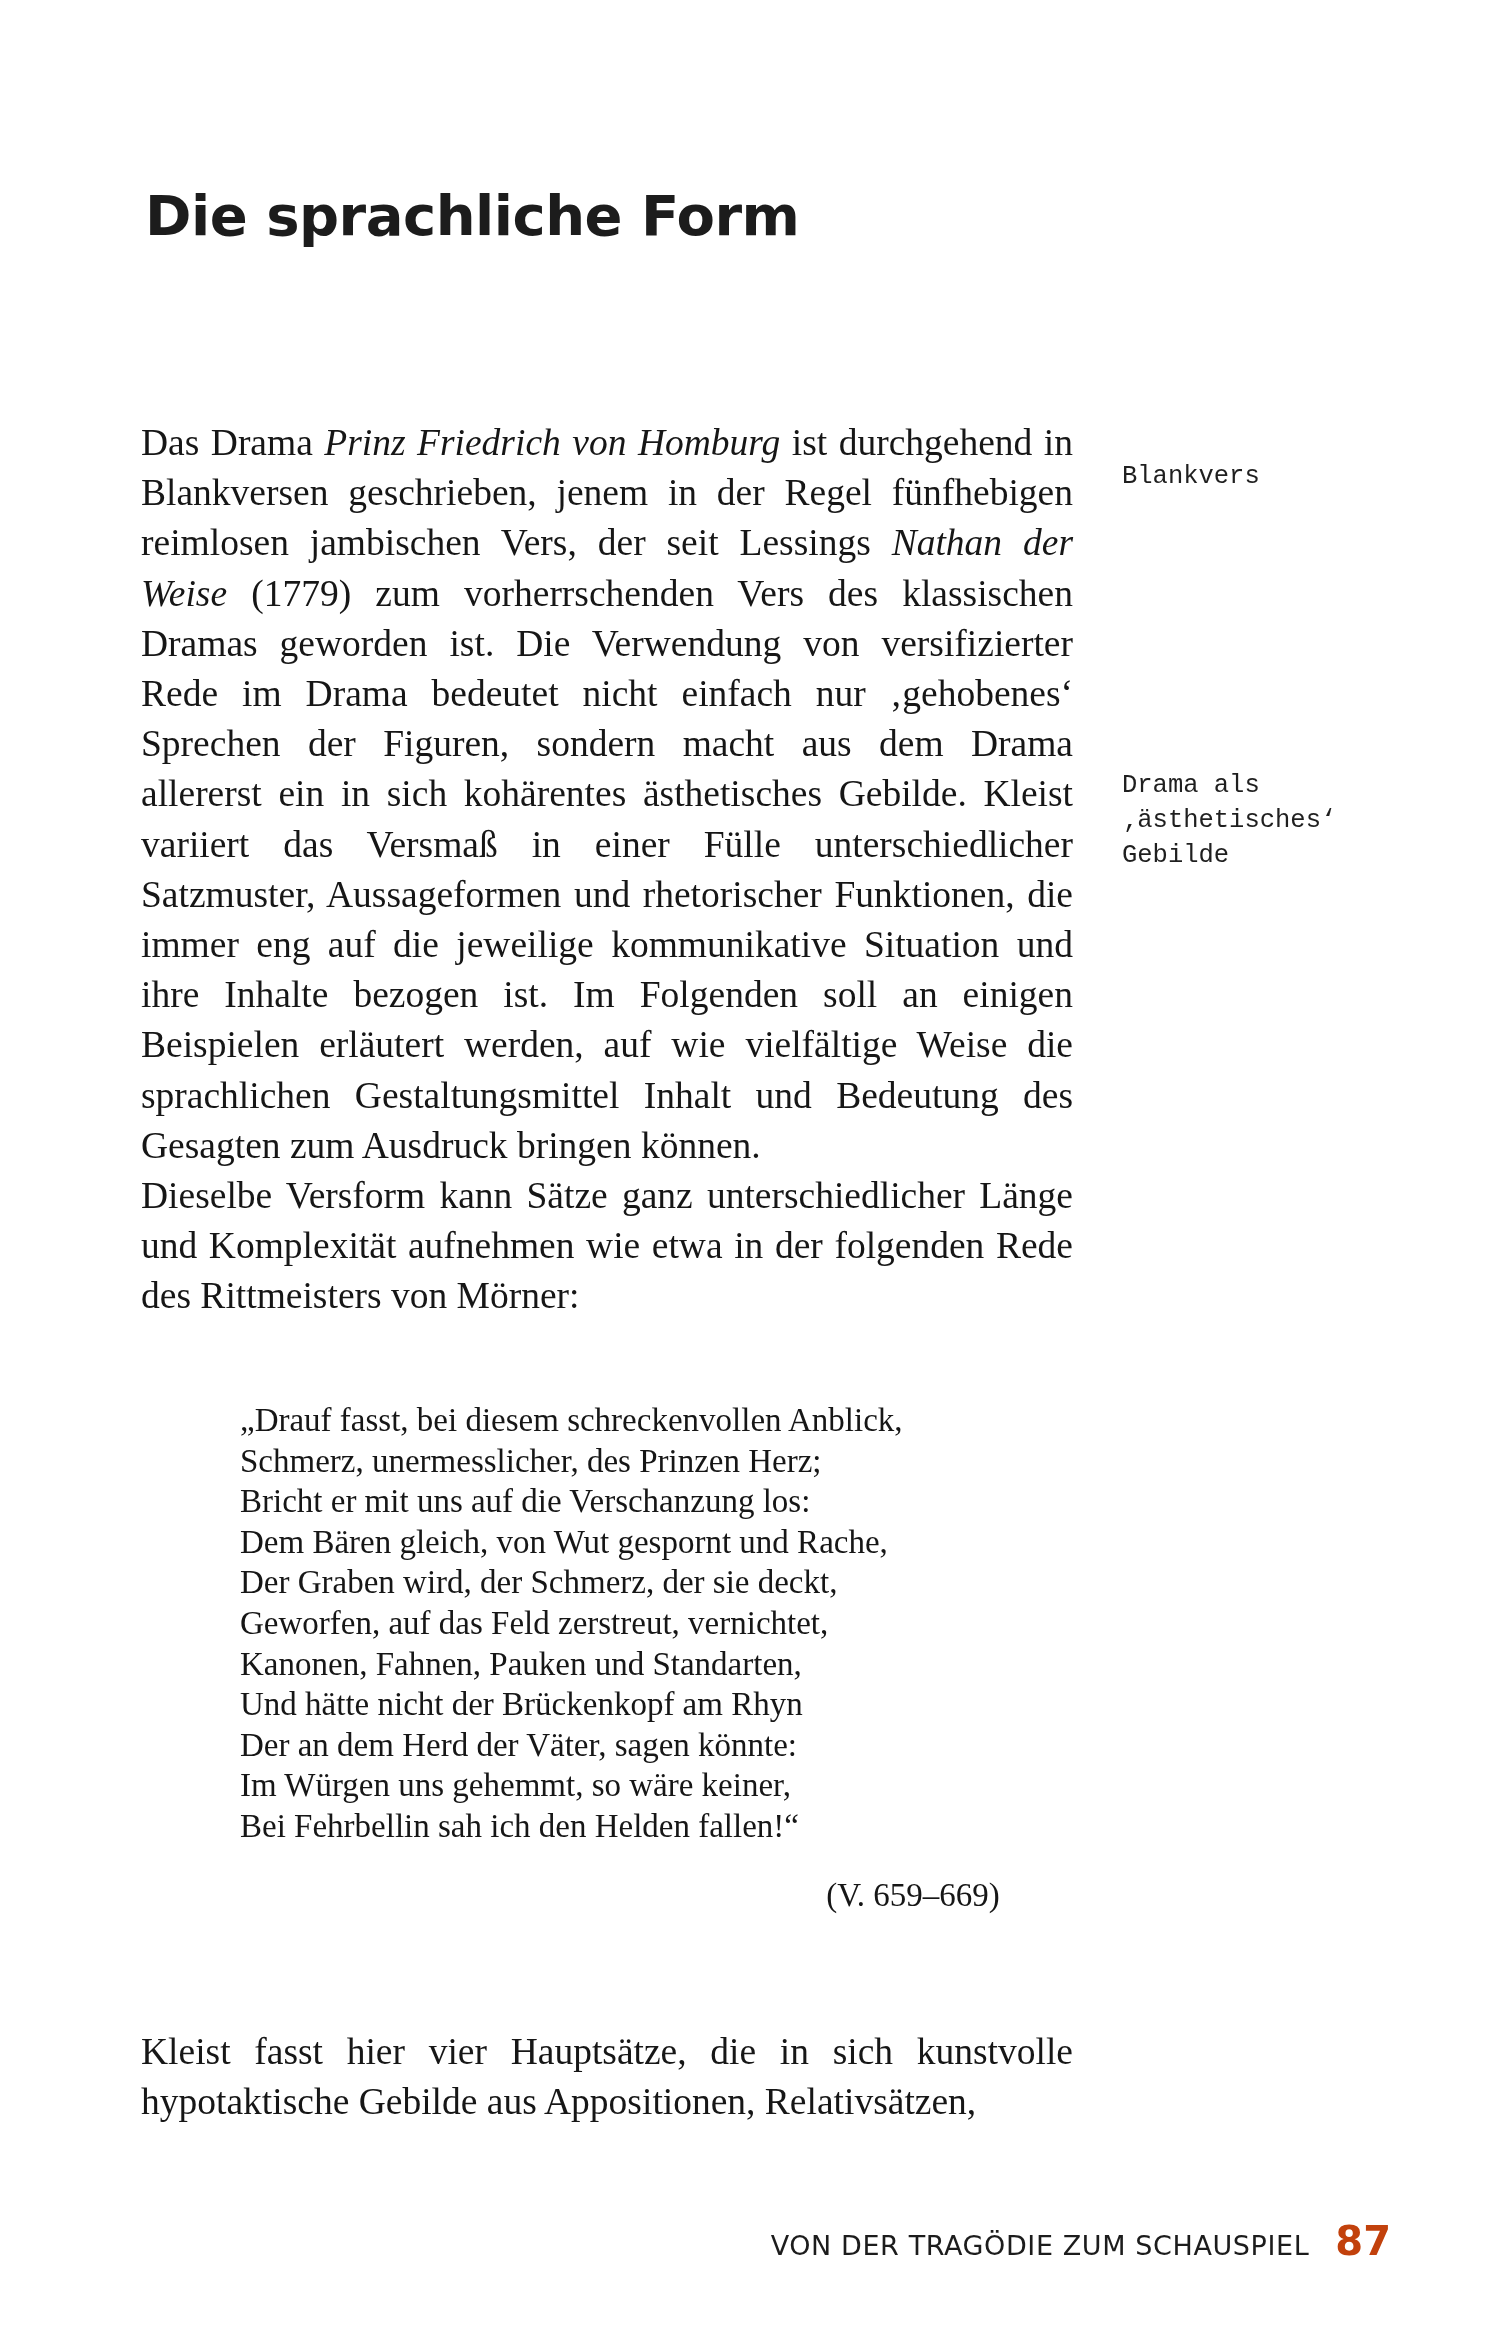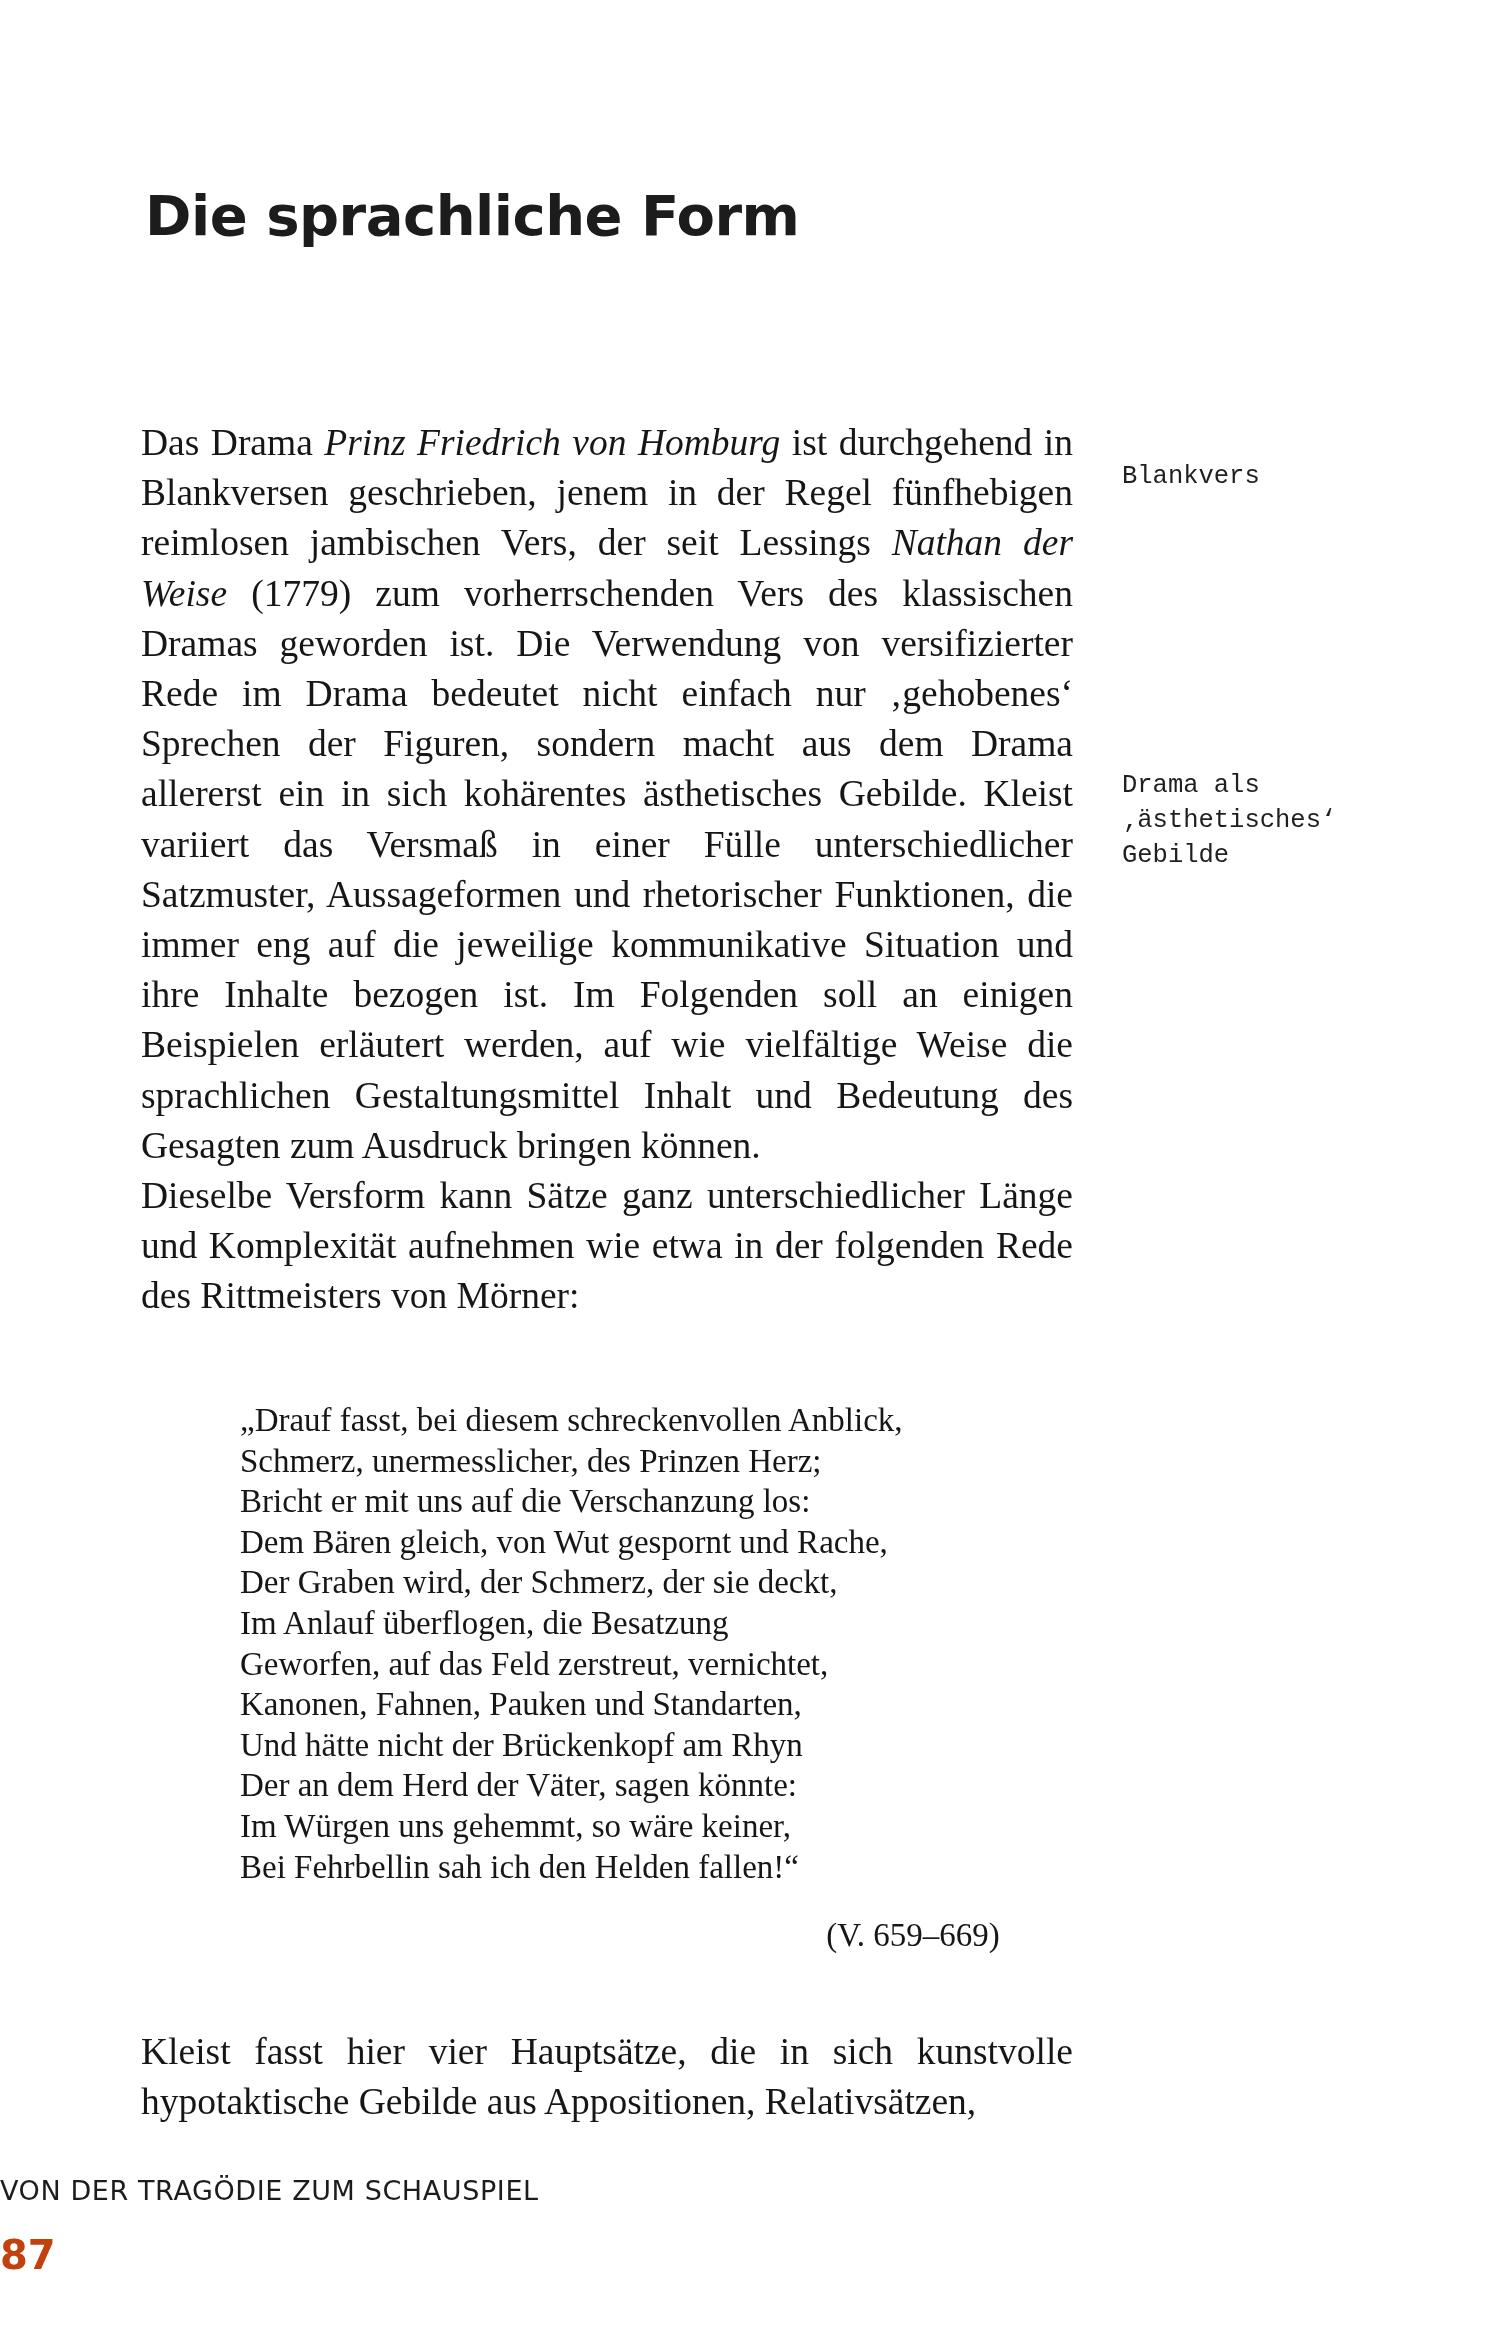--- a/index.html
+++ b/index.html
@@ -113,21 +113,20 @@
     left: 0;
     right: 0;
     top: 2218px;
     height: 60px;
     padding-right: 110px;
     display: flex;
     align-items: baseline;
     justify-content: flex-end;
     gap: 26px;
     font-family: "DejaVu Sans", "Liberation Sans", sans-serif;
-    flex-direction: column;
   }
   .footer-title {
     font-size: 27px;
     letter-spacing: 0.6px;
     color: #1c1c1c;
     white-space: nowrap;
   }
   .footer-pageno {
     font-size: 40px;
     font-weight: bold;
@@ -148,21 +147,20 @@
     <p class="body-par"><span>Dieselbe Versform kann Sätze ganz unterschiedlicher Länge und Komplexität aufnehmen wie etwa in der folgenden Rede des Rittmeisters von Mörner:</span></p>
 
   </div>
 
   <div class="verse-block">
     <div class="verse-line">„Drauf fasst, bei diesem schreckenvollen Anblick,</div>
     <div class="verse-line">Schmerz, unermesslicher, des Prinzen Herz;</div>
     <div class="verse-line">Bricht er mit uns auf die Verschanzung los:</div>
     <div class="verse-line">Dem Bären gleich, von Wut gespornt und Rache,</div>
     <div class="verse-line">Der Graben wird, der Schmerz, der sie deckt,</div>
-    <div class="verse-line">Im Anlauf überflogen, die Besatzung</div>
     <div class="verse-line">Geworfen, auf das Feld zerstreut, vernichtet,</div>
     <div class="verse-line">Kanonen, Fahnen, Pauken und Standarten,</div>
     <div class="verse-line">Und hätte nicht der Brückenkopf am Rhyn</div>
     <div class="verse-line">Der an dem Herd der Väter, sagen könnte:</div>
     <div class="verse-line">Im Würgen uns gehemmt, so wäre keiner,</div>
     <div class="verse-line">Bei Fehrbellin sah ich den Helden fallen!“</div>
     <div class="verse-citation">(V. 659–669)</div>
   </div>
 
   <p class="closing-par">Kleist fasst hier vier Hauptsätze, die in sich kunstvolle hypotaktische Gebilde aus Appositionen, Relativsätzen,</p>

